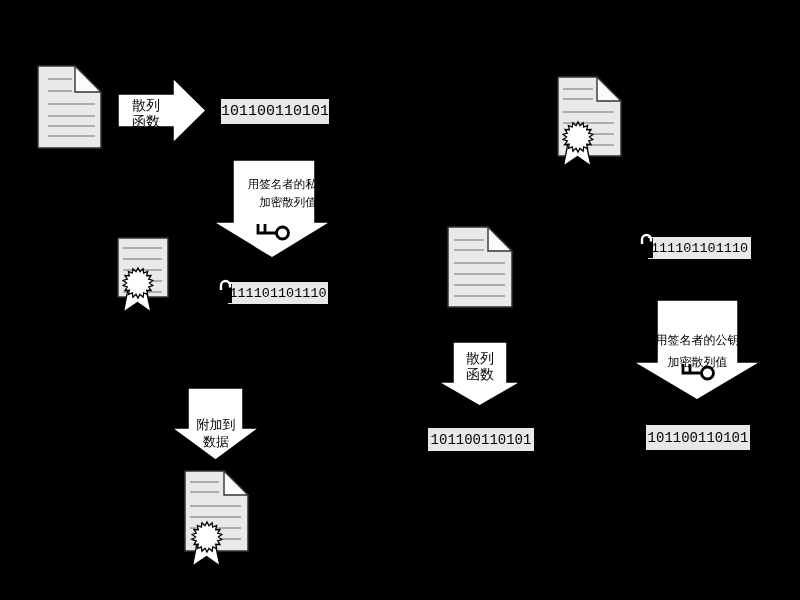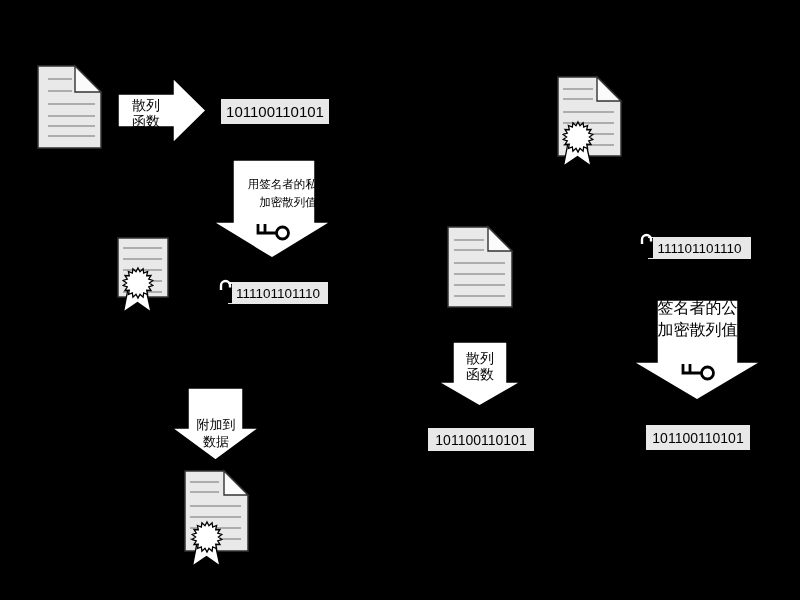--- a/index.html
+++ b/index.html
@@ -11,21 +11,21 @@
   .doc-flap{fill:var(--fold-fill,#fbfbfb);stroke:var(--doc-border,#333);stroke-width:1.4;}
   .doc-line{stroke:var(--doc-line,#999);stroke-width:1.4;fill:none;}
   .arrow-shape{fill:var(--arrow-fill,#fff);stroke:var(--arrow-border,#000);stroke-width:1.5;}
   .key-stroke{stroke:#000;stroke-width:2.8;fill:none;}
   .lock-body{fill:#000;}
   .lock-shackle{stroke:#fff;stroke-width:2.4;fill:none;}
   .seal-ribbon{fill:#fff;stroke:#000;stroke-width:1.3;}
   .seal-star{fill:#fff;stroke:#000;stroke-width:1.3;}
   .bin-box{position:absolute;display:flex;align-items:center;justify-content:center;
            background:var(--box-fill,#e8e8e8);border:1px solid var(--box-border,#000);
-           color:var(--text-color,#000);font-family:Liberation Sans, sans-serif;}
+           color:var(--text-color,#000);font-family:Liberation Mono, monospace;}
   .arrow-label{position:absolute;text-align:center;color:var(--text-color,#000);
                font-family:"Liberation Sans",sans-serif;}
   .arrow-label span{display:block;white-space:nowrap;}
 </style>
 </head>
 <body>
 
 <div class="canvas" style="--background: #000000; --doc-fill: #e9e9e9; --doc-border: #333333; --doc-line: #999999; --fold-fill: #fbfbfb; --arrow-fill: #ffffff; --arrow-border: #000000; --box-fill: #e8e8e8; --box-border: #000000; --text-color: #000000;">
 
   <svg class="abs" style="left:37px;top:65px" width="66" height="86" viewBox="0 0 66 86">
@@ -125,20 +125,20 @@
 
   <div class="bin-box" style="left:427px;top:427px;width:106px;height:23px;font-size:14px">101100110101</div>
 
   <svg class="abs" style="left:631px;top:298px" width="133" height="104" viewBox="0 0 133 104">
     <polygon class="arrow-shape" points="26,2 107,2 107,64 130,64 66,102 2,64 26,64"></polygon>
     <g>
       <path class="key-stroke" d="M52,75 H71 M52,76.5 V66 M59,76.5 V66"></path>
       <circle class="key-stroke" cx="76.5" cy="75" r="6"></circle>
     </g>
   </svg>
-  <div class="arrow-label" style="left:637px;top:297px;width:121px;font-size:16px;line-height:21.5px">
+  <div class="arrow-label" style="left:637px;top:330px;width:121px;font-size:12px;line-height:21.5px">
     <span>用签名者的公钥</span>
     <span>加密散列值</span>
   </div>
 
   <div class="bin-box" style="left:645px;top:424px;width:104px;height:25px;font-size:14px">101100110101</div>
 
 </div>
 
 </body></html>

